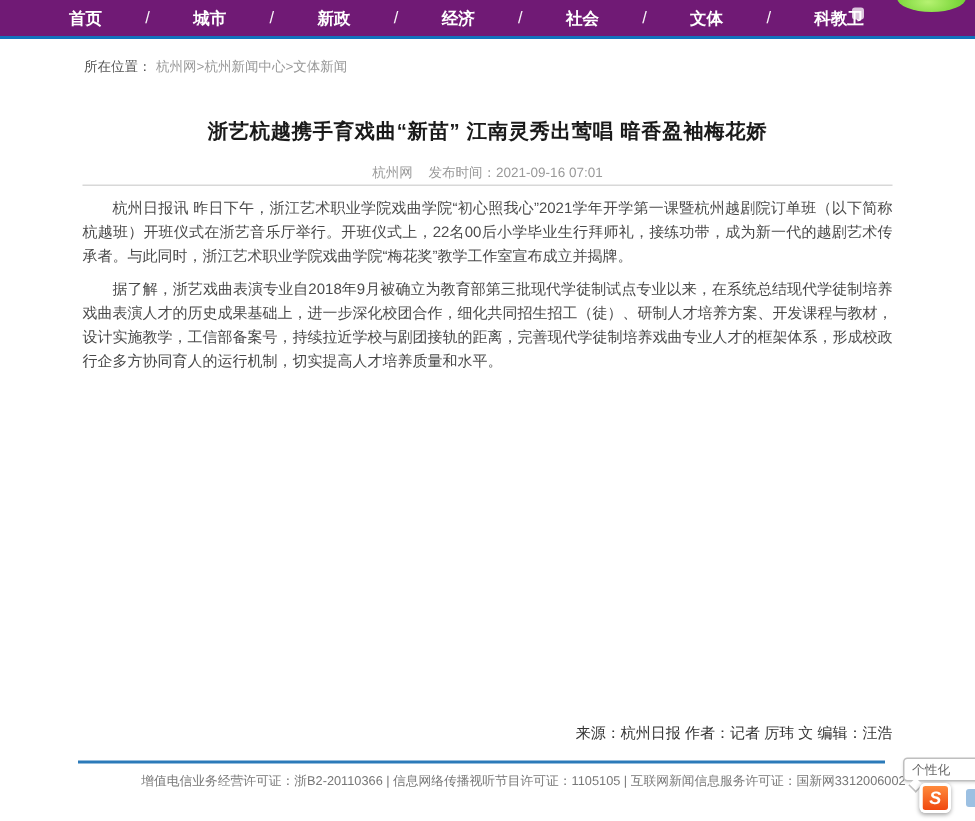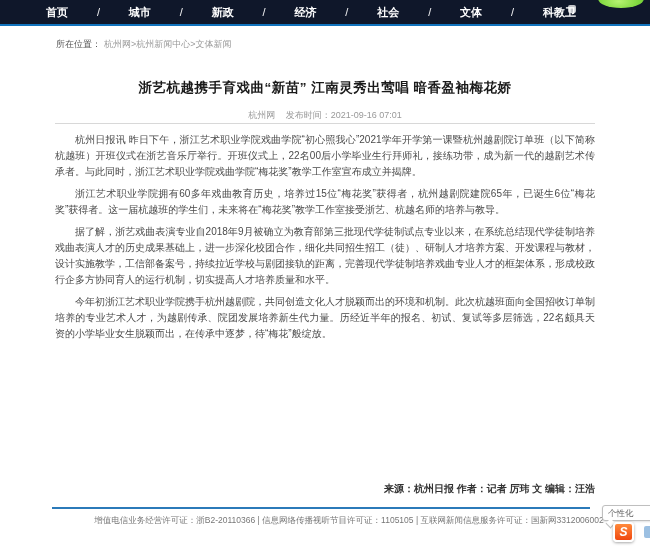--- a/index.html
+++ b/index.html
@@ -4,21 +4,21 @@
 <style>
   html,body{margin:0;padding:0;}
   body{
     width:650px;height:547px;position:relative;overflow:hidden;
     background:#ffffff;
     font-family:"Liberation Sans","DejaVu Sans",sans-serif;
   }
   
   .navbar{
     position:absolute;top:0;left:0;width:650px;height:26px;
-    background:#0f172a;border-bottom:2px solid #1173bd;
+    background:#701a75;border-bottom:2px solid #1173bd;
     display:flex;align-items:center;justify-content:space-between;
     padding:0 74px 0 46px;box-sizing:border-box;
     font-size:11px;font-weight:bold;color:#fff;z-index:2;
   }
   .navbar a{color:#fff;text-decoration:none;cursor:pointer;white-space:nowrap;}
   .navbar .sep{font-weight:normal;opacity:.95;}
   .green-blob{
     position:absolute;top:-11px;right:6px;width:46px;height:19px;
     border-radius:50%;
     background:radial-gradient(ellipse at 45% 65%, #b6f272 0%, #7fd83e 55%, #5dbf2c 100%);
@@ -43,21 +43,21 @@
   }
   .article-meta .src{margin-right:8px;}
   .title-divider{position:absolute;top:123px;left:55px;width:540px;border-top:1px solid #d8d8d8;}
   .article-body{
     position:absolute;top:132px;left:55px;width:540px;
     font-size:10px;line-height:16px;color:#4a4a4a;text-align:justify;
   }
   .article-body p{margin:0 0 6px;text-indent:2em;}
   .credit{
     position:absolute;top:482px;left:55px;width:540px;text-align:right;
-    font-size:10px;font-weight:bold;color:#333;
+    font-size:10px;font-weight:normal;color:#333;
   }
   .footer-divider{position:absolute;top:507px;left:52px;width:538px;border-top:2px solid #2b7ab9;}
   .footer{
     position:absolute;top:514px;left:0;width:650px;text-align:center;
     font-size:8.5px;color:#777;line-height:13px;padding-left:24px;
   }
   
   .tooltip{
     position:absolute;top:505px;right:-8px;width:56px;height:16px;
     background:#fff;border:1px solid #bfbfbf;border-radius:3px;
@@ -110,23 +110,21 @@
 
 <div class="article-meta">
   <span class="src">杭州网</span>
   <span>发布时间：2021-09-16 07:01</span>
 </div>
 
 <div class="title-divider"></div>
 
 <div class="article-body">
   <p>杭州日报讯 昨日下午，浙江艺术职业学院戏曲学院“初心照我心”2021学年开学第一课暨杭州越剧院订单班（以下简称杭越班）开班仪式在浙艺音乐厅举行。开班仪式上，22名00后小学毕业生行拜师礼，接练功带，成为新一代的越剧艺术传承者。与此同时，浙江艺术职业学院戏曲学院“梅花奖”教学工作室宣布成立并揭牌。</p>
-  <p>浙江艺术职业学院拥有60多年戏曲教育历史，培养过15位“梅花奖”获得者，杭州越剧院建院65年，已诞生6位“梅花奖”获得者。这一届杭越班的学生们，未来将在“梅花奖”教学工作室接受浙艺、杭越名师的培养与教导。</p>
   <p>据了解，浙艺戏曲表演专业自2018年9月被确立为教育部第三批现代学徒制试点专业以来，在系统总结现代学徒制培养戏曲表演人才的历史成果基础上，进一步深化校团合作，细化共同招生招工（徒）、研制人才培养方案、开发课程与教材，设计实施教学，工信部备案号，持续拉近学校与剧团接轨的距离，完善现代学徒制培养戏曲专业人才的框架体系，形成校政行企多方协同育人的运行机制，切实提高人才培养质量和水平。</p>
-  <p>今年初浙江艺术职业学院携手杭州越剧院，共同创造文化人才脱颖而出的环境和机制。此次杭越班面向全国招收订单制培养的专业艺术人才，为越剧传承、院团发展培养新生代力量。历经近半年的报名、初试、复试等多层筛选，22名颇具天资的小学毕业女生脱颖而出，在传承中逐梦，待“梅花”般绽放。</p>
 </div>
 
 <div class="credit">来源：杭州日报 作者：记者 厉玮 文 编辑：汪浩</div>
 
 <div class="footer-divider"></div>
 <div class="footer">
   <div>增值电信业务经营许可证：浙B2-20110366 | 信息网络传播视听节目许可证：1105105 | 互联网新闻信息服务许可证：国新网3312006002</div>
 </div>
 
 <div class="tooltip">个性化</div>

